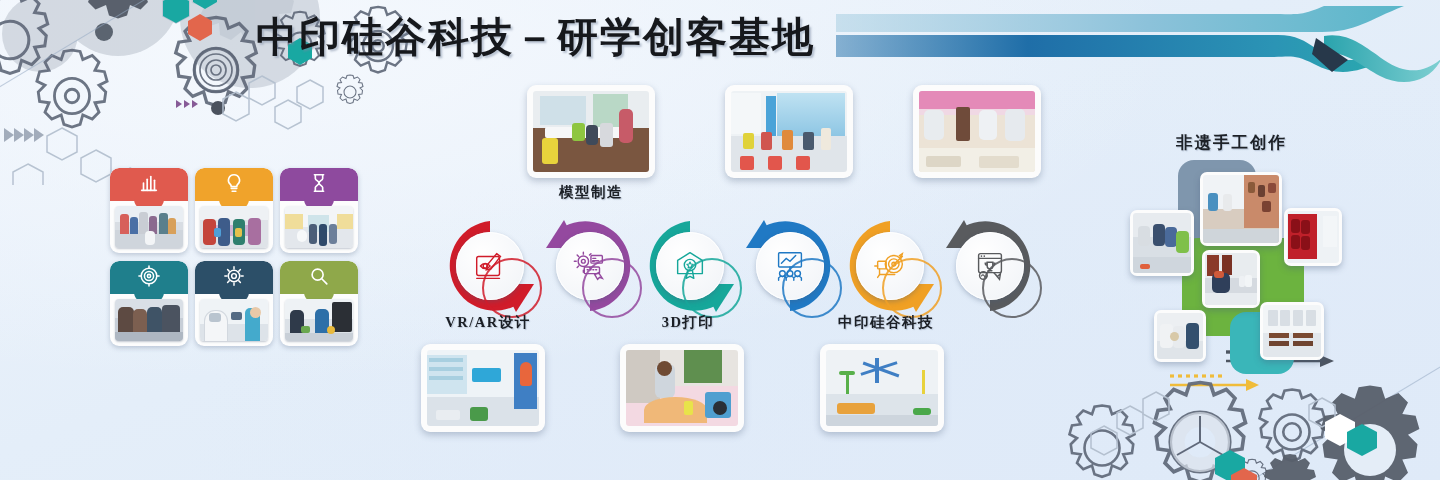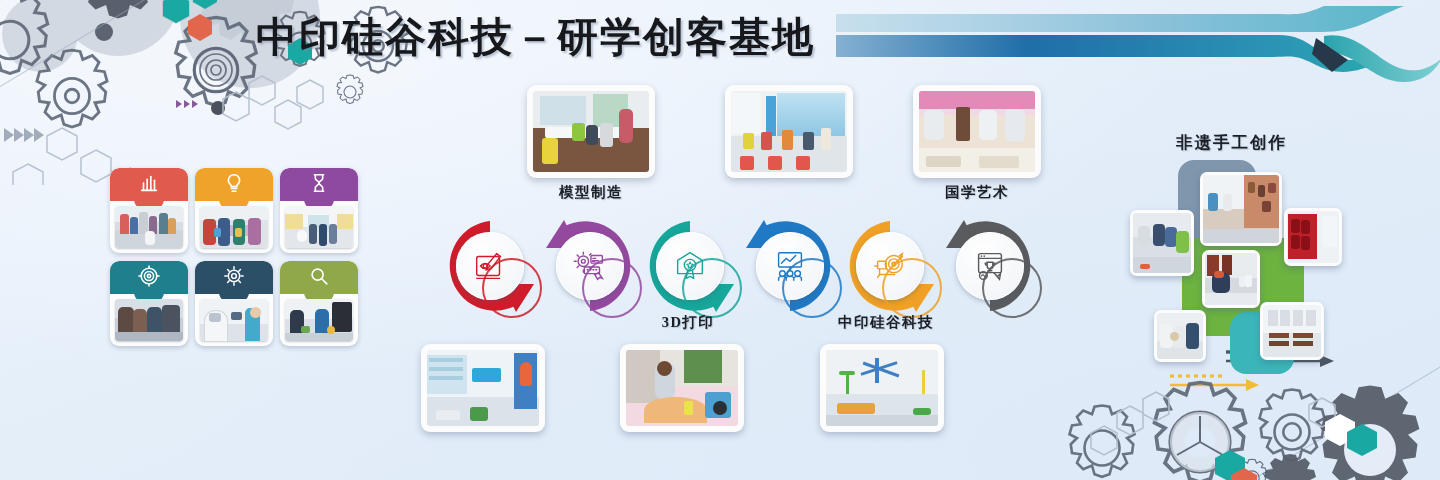--- a/index.html
+++ b/index.html
@@ -515,21 +515,20 @@
       <i style="left:0;top:0;right:0;height:22%;background:#e48ab8"></i>
       <i style="left:4%;top:24%;width:20px;height:30px;background:#e8ecef;border-radius:5px"></i>
       <i style="left:32%;top:20%;width:14px;height:34px;background:#6f4b3a;border-radius:2px"></i>
       <i style="left:52%;top:24%;width:18px;height:30px;background:#eef1f4;border-radius:5px"></i>
       <i style="left:74%;top:22%;width:20px;height:32px;background:#e6eaee;border-radius:5px"></i>
       <i style="left:0;bottom:0;right:0;height:30%;background:#f2efe6"></i>
       <i style="left:6%;bottom:6%;width:30%;height:14%;background:#ddd6c6;border-radius:2px"></i>
       <i style="left:52%;bottom:5%;width:34%;height:15%;background:#e3dccd;border-radius:2px"></i>
     </div>
   </div>
-  <div class="pc-label" style="left:877px;top:183px;">国学艺术</div>
 
   <div id="badges">
 
     <div class="badge" style="left:0;top:0;color:#d01c2a;">
       <svg viewBox="0 0 108 108">
         <path d="M54 9 A45 45 0 1 0 84 91 L74 79 A31 31 0 1 1 54 23 Z" fill="#d01c2a"></path>
         <polygon points="66,72 98,72 80,100" fill="#d01c2a"></polygon>
       </svg>
       <div class="inner">
         <div class="ring2"></div>
@@ -646,20 +645,21 @@
             <path d="M20 23v2M18 25h4"></path>
             <circle cx="13" cy="30" r="4"></circle>
             <path d="M11 30.5c1-1.5 2-1.5 3 0s2 1.5 3 0" stroke-width="1.2"></path>
             <path d="M24 27l4 4 3-3-1 6z"></path>
           </svg>
         </div>
       </div>
     </div>
   </div>
 
+  <div class="pc-label" style="left:388px;top:313px;">VR/AR设计</div>
   <div class="pc-label" style="left:588px;top:313px;">3D打印</div>
   <div class="pc-label" style="left:786px;top:313px;">中印硅谷科技</div>
 
   <div class="pc" style="left:421px;top:344px;width:124px;height:88px;">
     <div class="ph" style="background:linear-gradient(#eef3f7 0 62%,#dbe2e9 62% 100%)">
       <i style="left:0;top:6%;width:36%;height:52%;background:#cfe4ef"></i>
       <i style="left:2%;top:10%;width:30%;height:6%;background:#a8cfe0"></i>
       <i style="left:2%;top:22%;width:30%;height:6%;background:#a8cfe0"></i>
       <i style="left:2%;top:34%;width:30%;height:6%;background:#a8cfe0"></i>
       <i style="left:40%;top:24%;width:26%;height:18%;background:#2fa7d8;border-radius:2px"></i>

